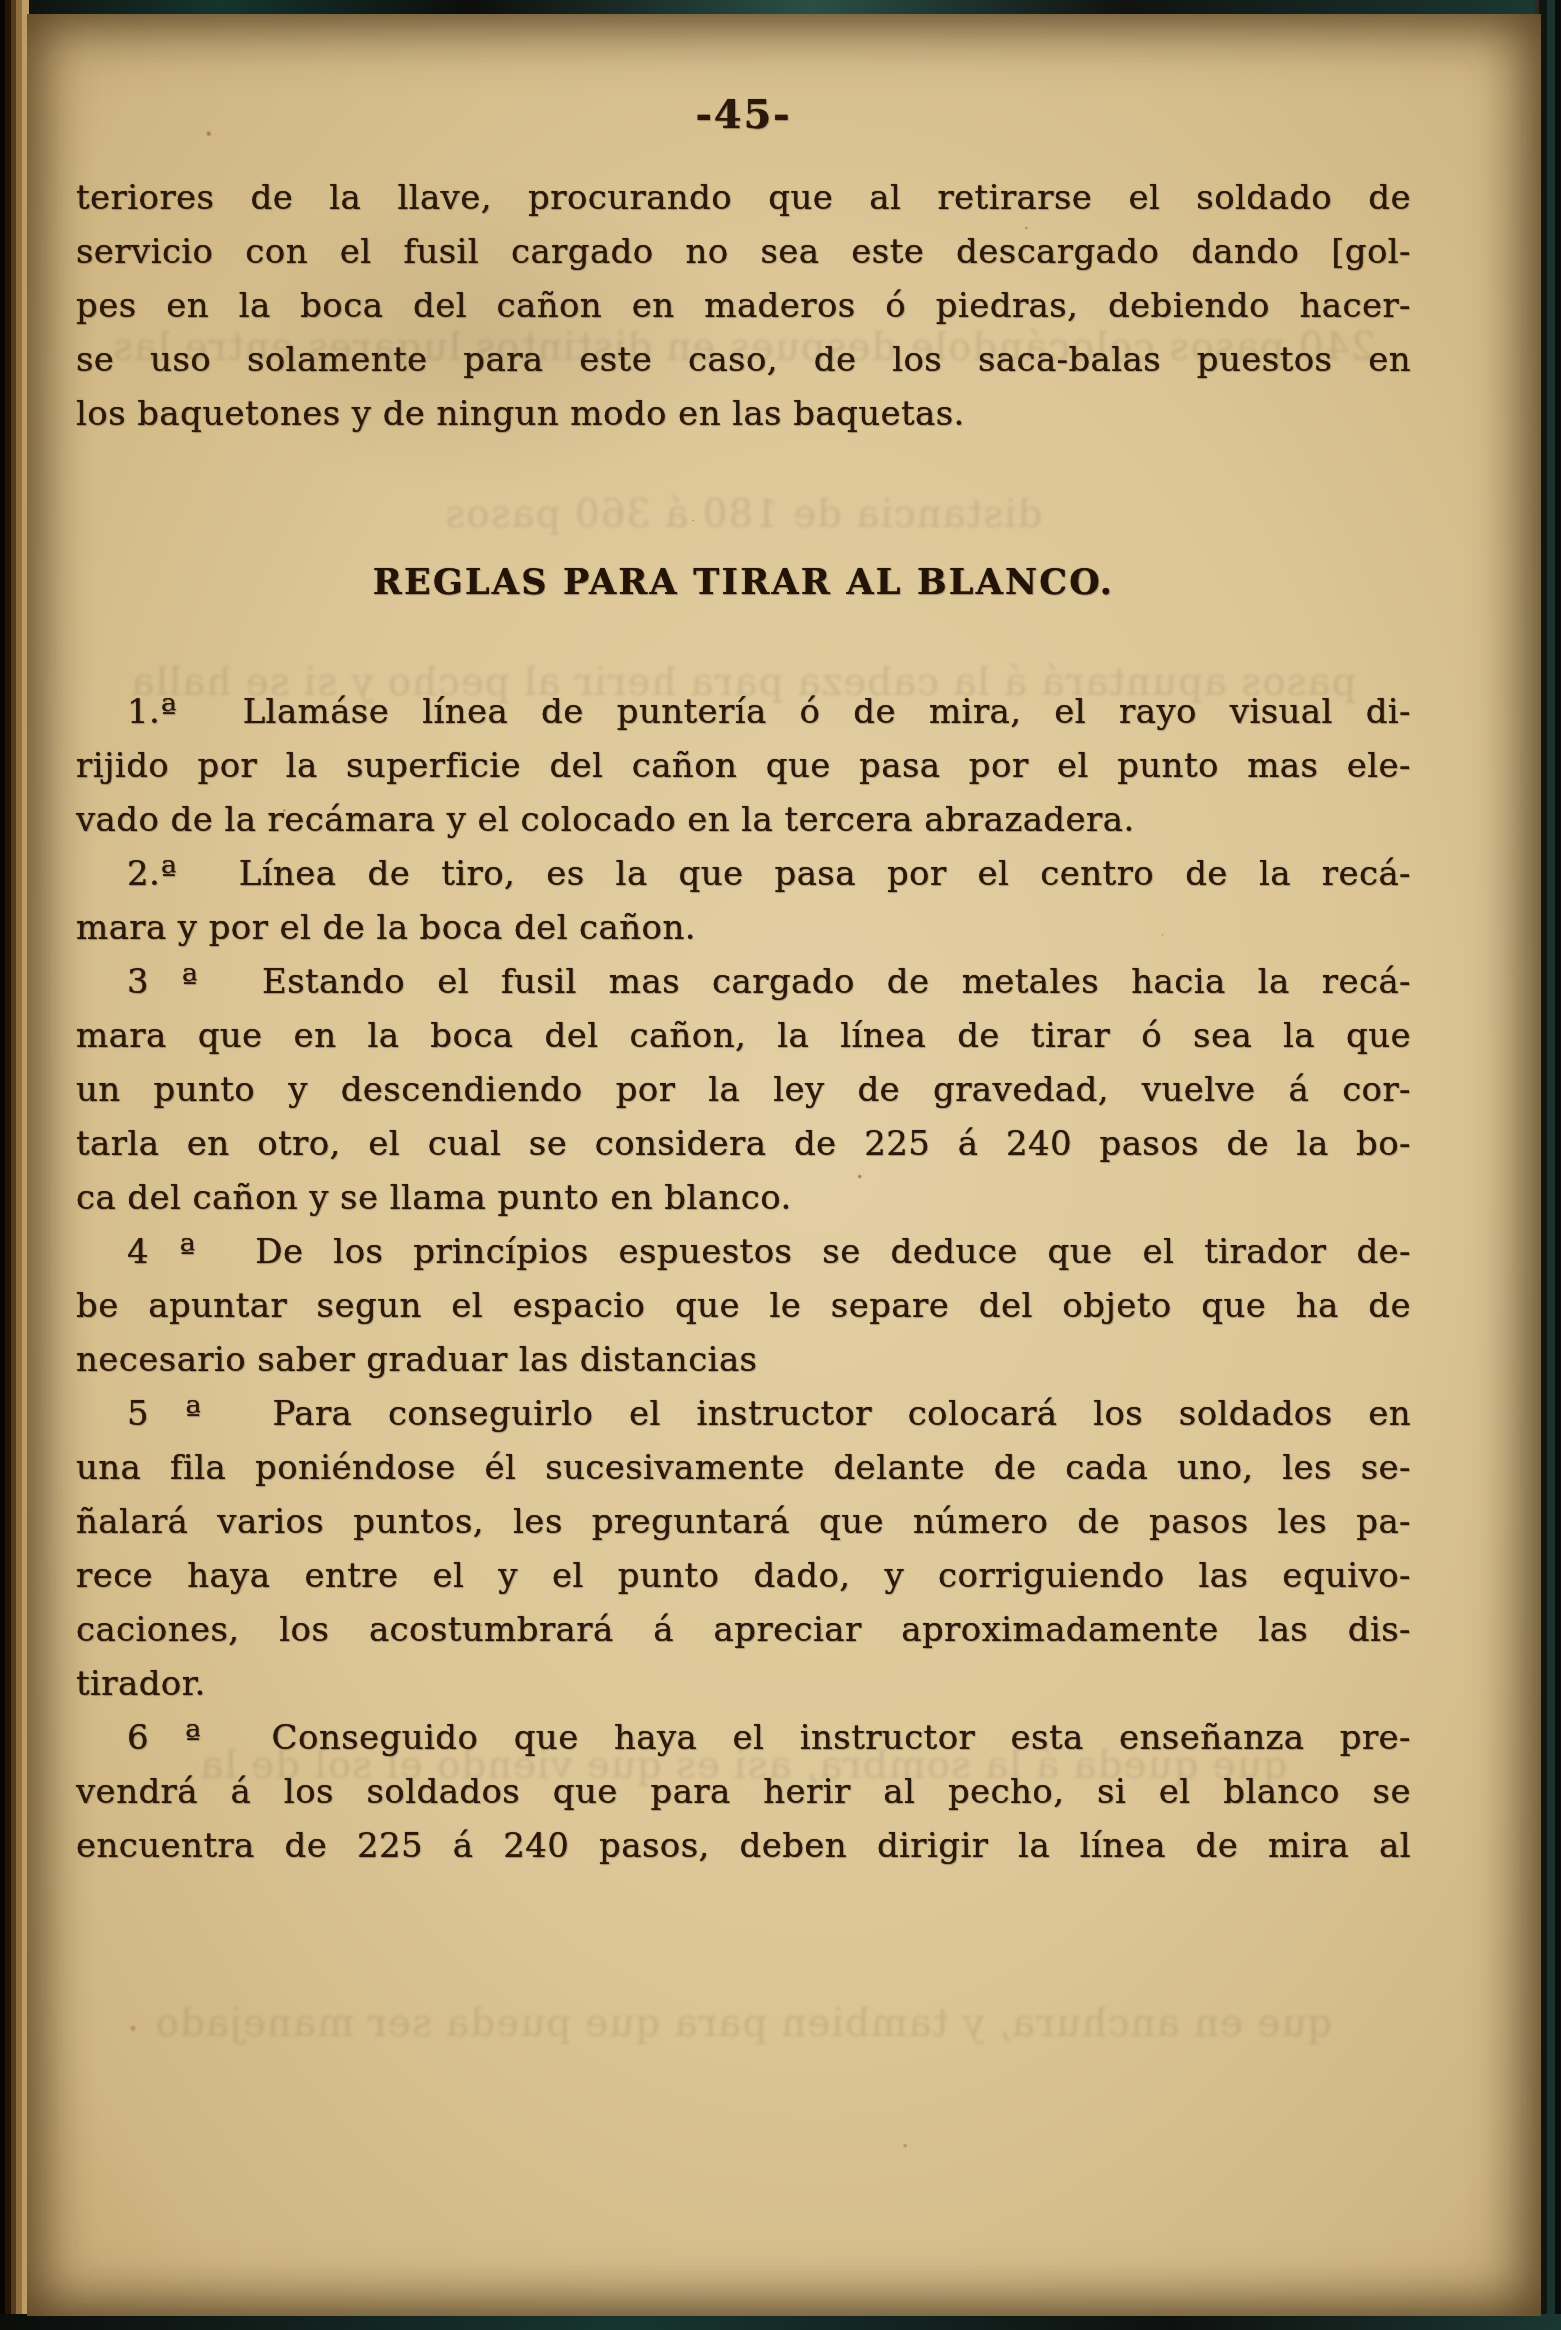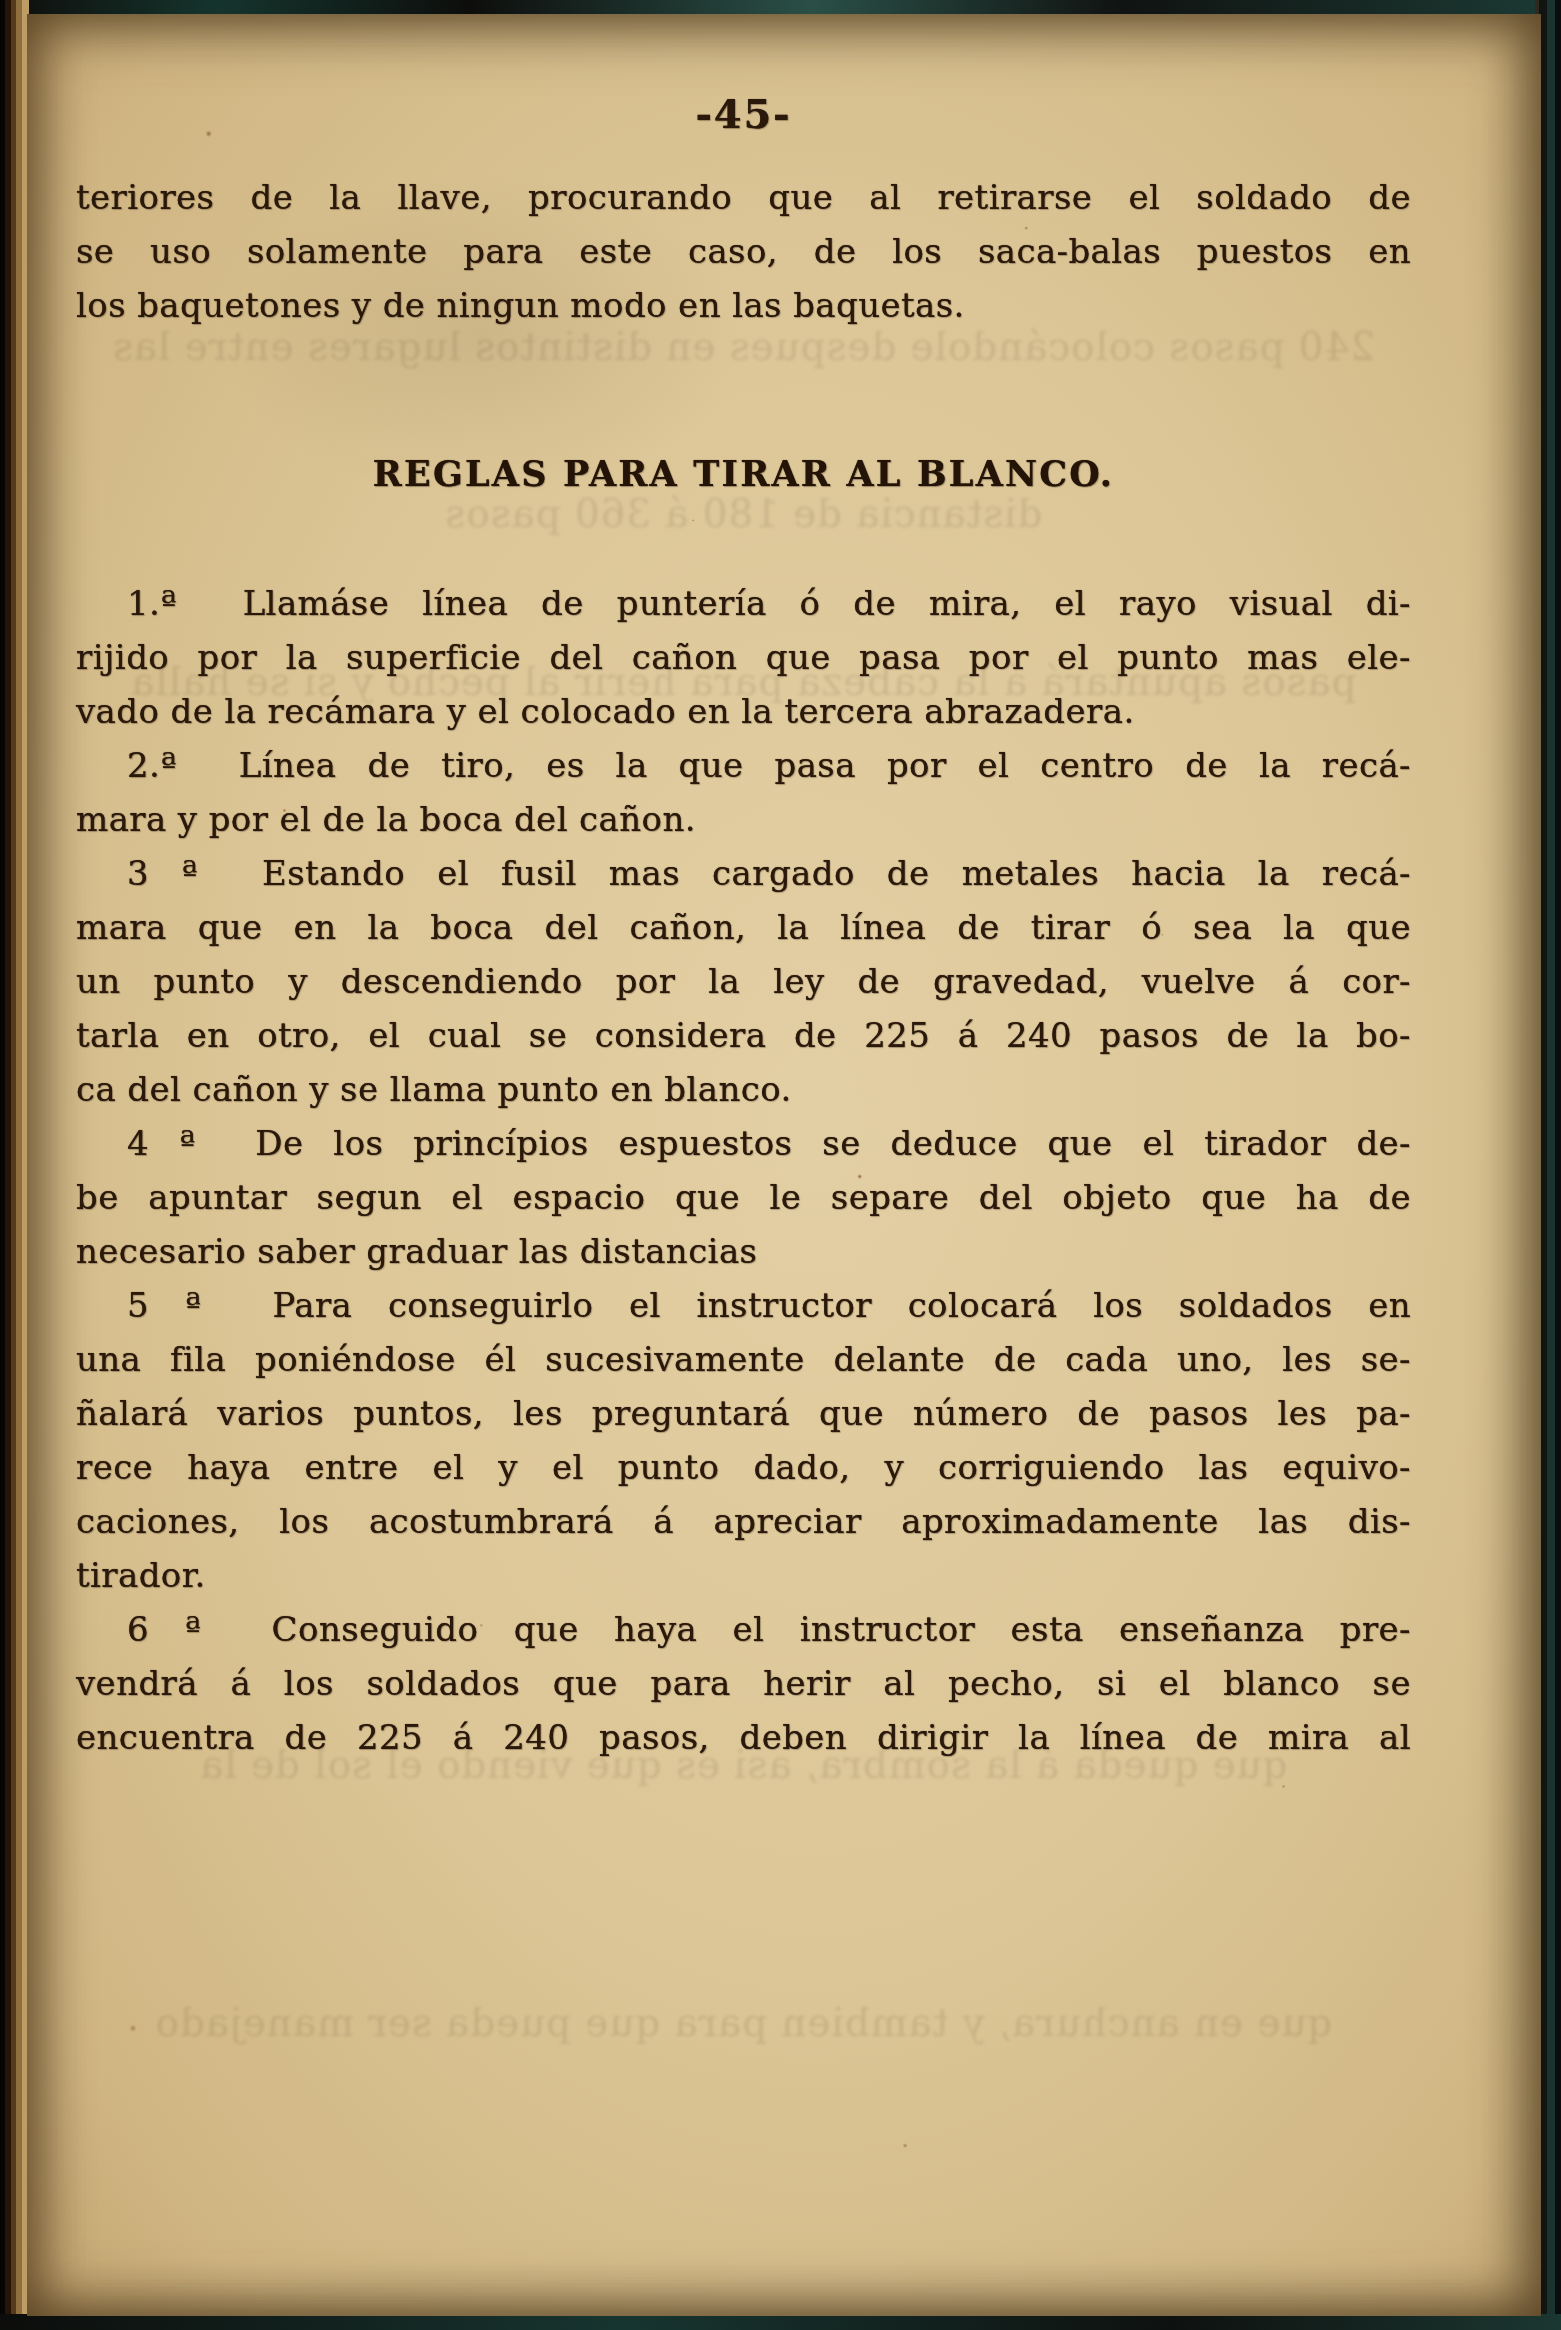--- a/index.html
+++ b/index.html
@@ -69,20 +69,22 @@
     <div class="ghost" style="top:645px;">pasos apuntará á la cabeza para herir al pecho y si se halla</div>
     <div class="ghost" style="top:1728px;">que queda á la sombra, asi es que viendo el sol de la</div>
     <div class="ghost" style="top:1986px;">que en anchura, y tambien para que pueda ser manejado</div>
 
     <div class="content">
 
       <div class="pagenum">-45-</div>
 
       <div class="para intro">
         <div class="line">teriores de la llave, procurando que al retirarse el soldado de</div>
+        <div class="line">servicio con el fusil cargado no sea este descargado dando [gol-</div>
+        <div class="line">pes en la boca del cañon en maderos ó piedras, debiendo hacer-</div>
         <div class="line">se uso solamente para este caso, de los saca-balas puestos en</div>
         <div class="line last">los baquetones y de ningun modo en las baquetas.</div>
       </div>
 
       <h2 class="heading">REGLAS PARA TIRAR AL BLANCO.</h2>
 
       <div class="rules">
 
         <div class="para rule">
           <div class="line first">1.ª  Llamáse línea de puntería ó de mira, el rayo visual di-</div>

